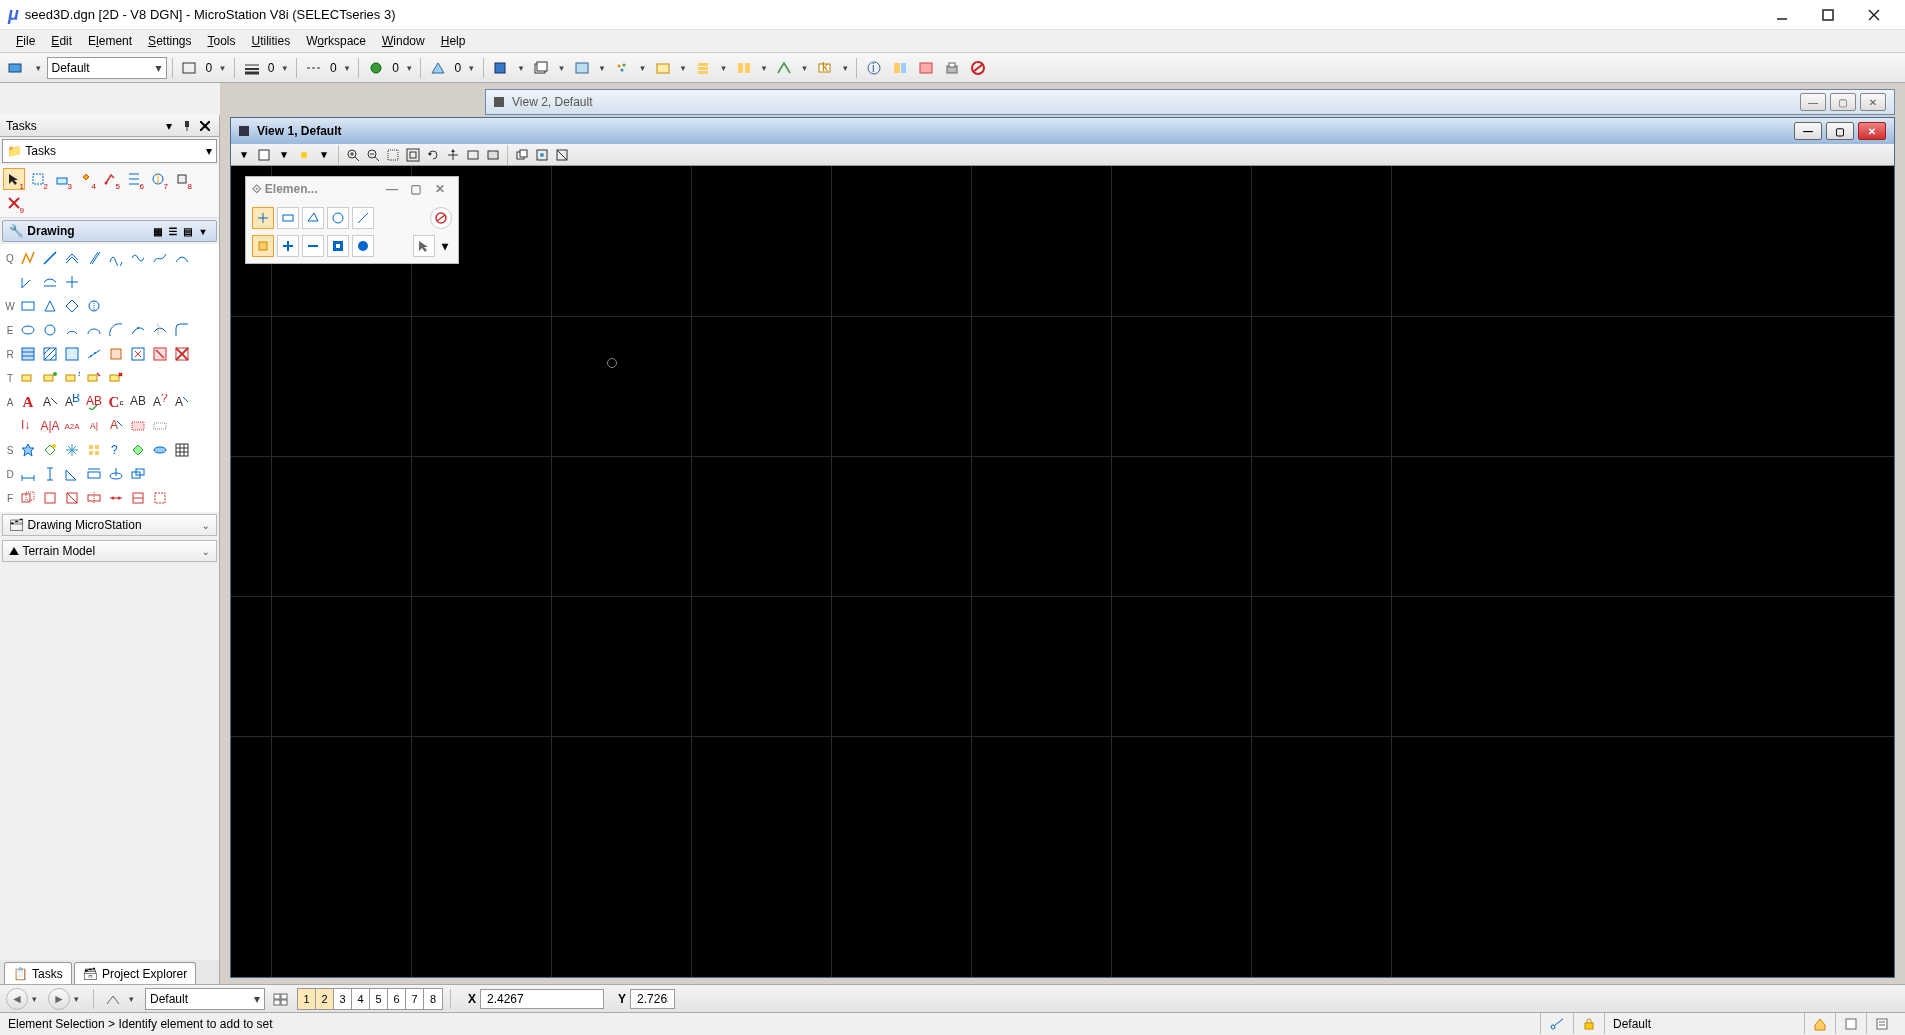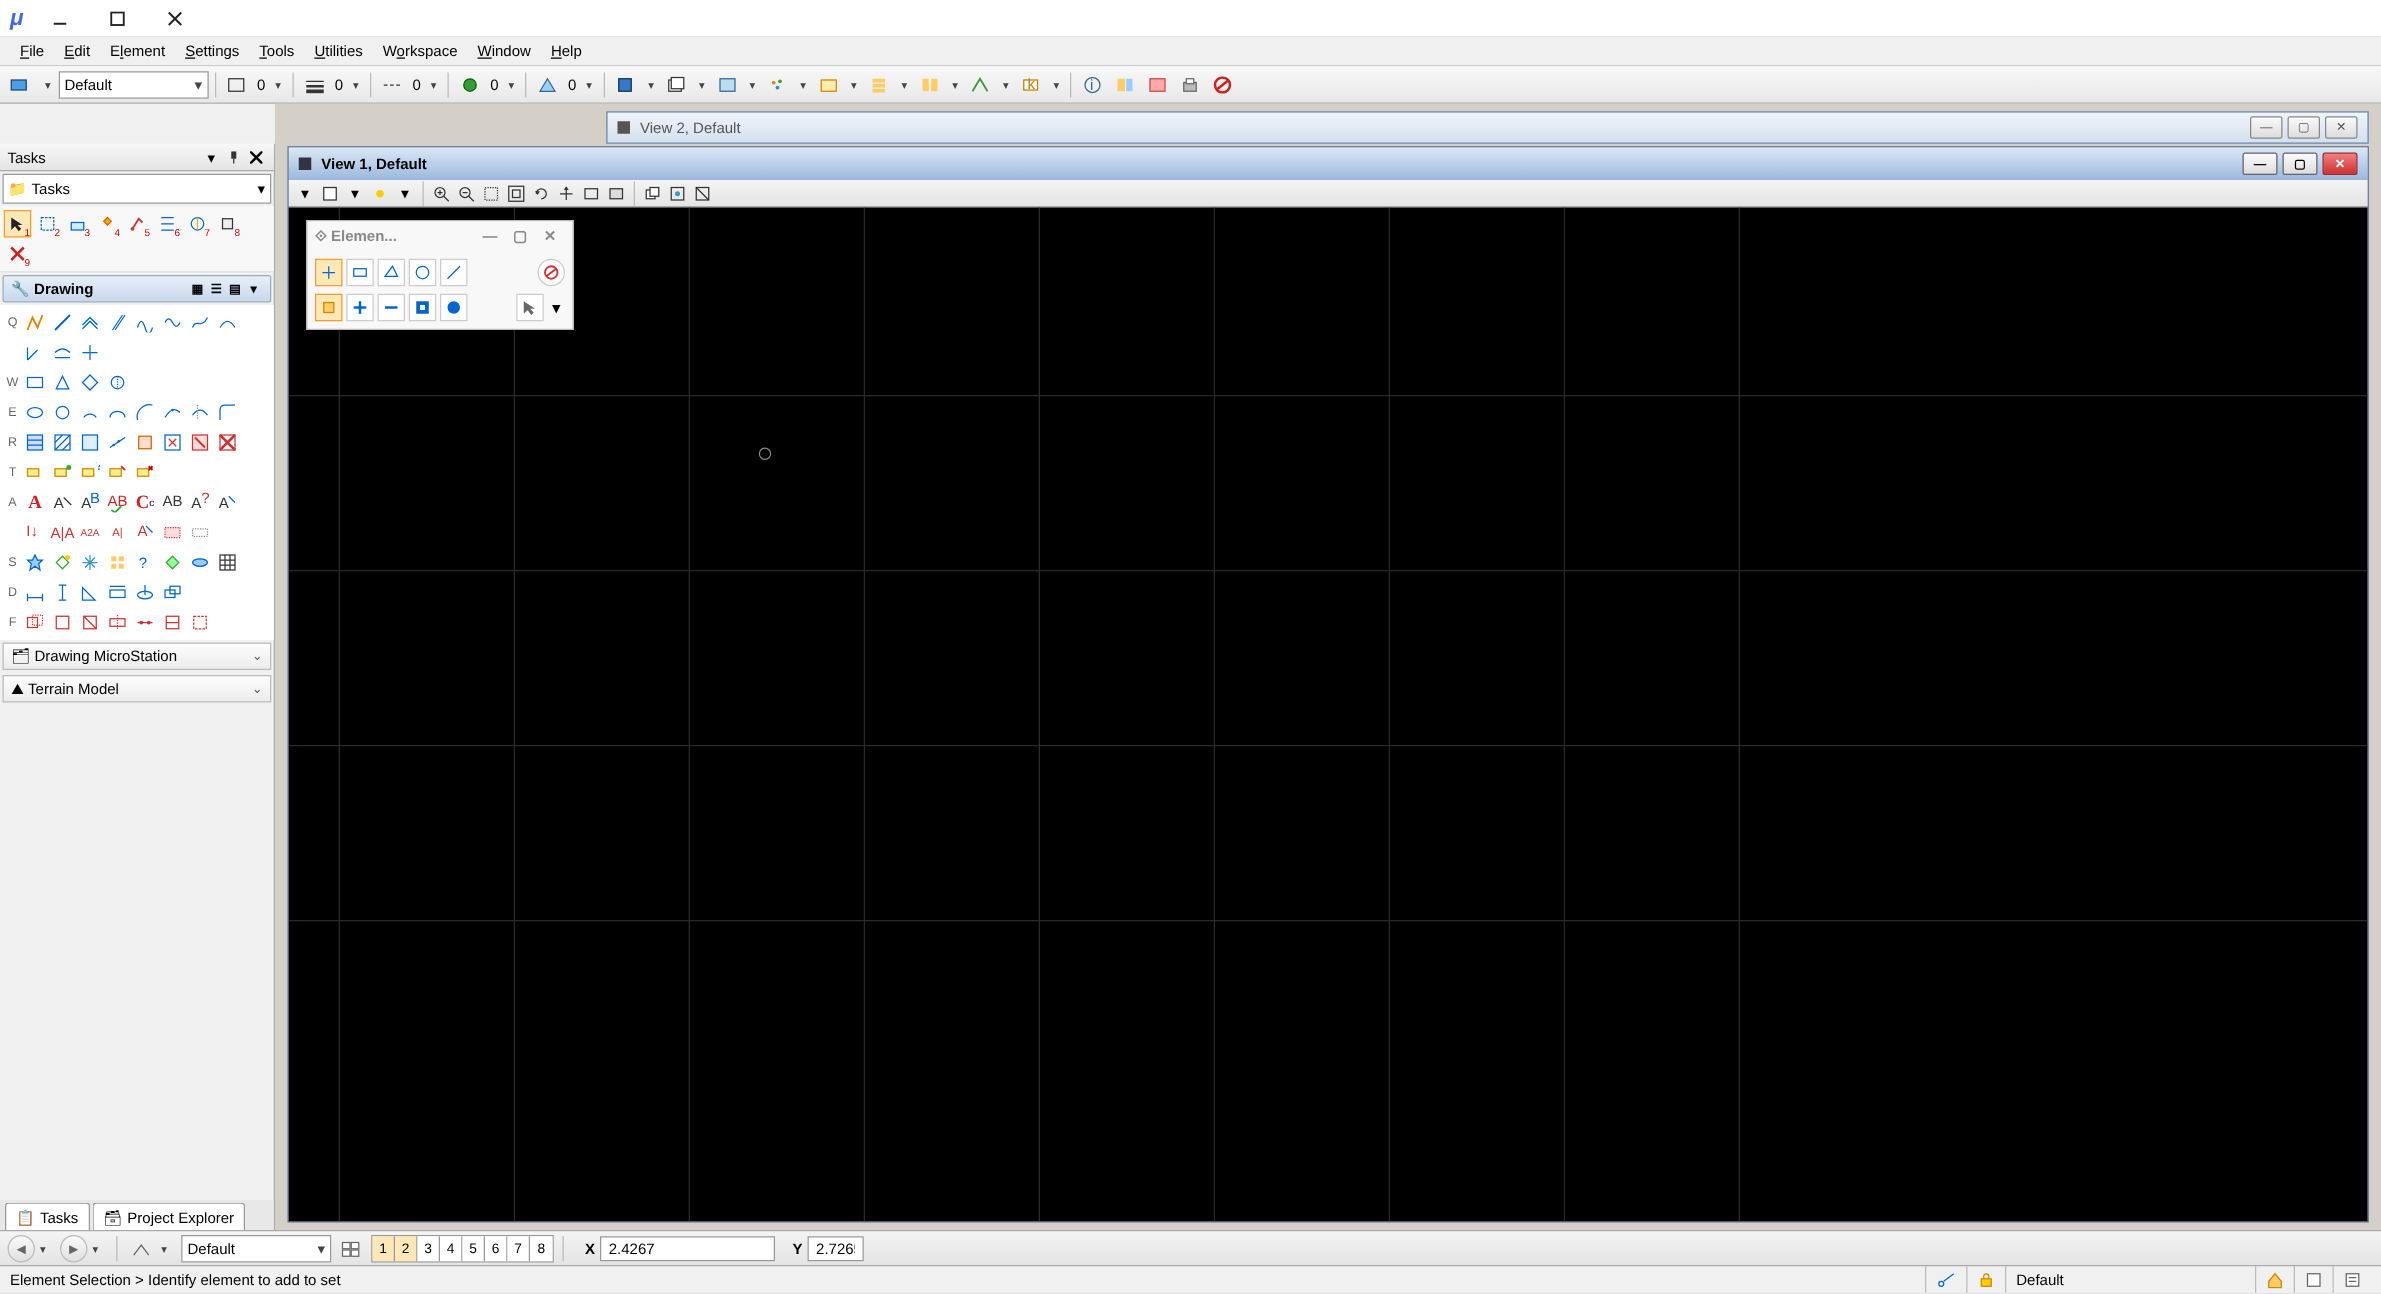--- a/index.html
+++ b/index.html
@@ -91,35 +91,36 @@
 .elem-spacer { flex: 1; }
 
 
 .bottombar1 { height: 28px; background: linear-gradient(#f4f4f4, #e4e4e4); border-top: 1px solid #aaa; display: flex; align-items: center; padding: 0 6px; gap: 4px; }
 .bottombar1 .navbtn { width: 22px; height: 22px; border: 1px solid #bbb; border-radius: 50%; background: linear-gradient(#fafafa,#e0e0e0); display: flex; align-items: center; justify-content: center; color: #666; }
 .bottombar1 .vnumrow { display: flex; border: 1px solid #999; }
 .bottombar1 .vnum { width: 18px; height: 20px; display: flex; align-items: center; justify-content: center; background: #fff; border-right: 1px solid #999; font-size: 11px; }
 .bottombar1 .vnum:last-child { border-right: none; }
 .bottombar1 .vnum.active { background: #ffe8b8; }
 .bottombar1 .coord-label { font-weight: bold; margin-left: 10px; }
-.bottombar1 .coord-input { width: 140px; height: 20px; border: 1px solid #999; background: #fff; padding: 0 6px; }
+.bottombar1 .coord-input { width: 124px; height: 20px; border: 1px solid #999; background: #fff; padding: 0 6px; }
 
 .statusbar { height: 22px; background: #f0f0f0; border-top: 1px solid #aaa; display: flex; align-items: center; padding: 0 8px; }
 .statusbar .msg { flex: 0 0 400px; }
 .statusbar .filler { flex: 1; }
 .statusbar .sbox { border-left: 1px solid #bbb; padding: 0 8px; height: 100%; display: flex; align-items: center; gap: 4px; }
 
 
 svg { display: block; }
 </style>
 </head>
 <body>
 
 <div class="titlebar">
   <span class="logo">μ</span>
+  <span class="title">seed3D.dgn [2D - V8 DGN] - MicroStation V8i (SELECTseries 3)</span>
   <div class="winbtns">
     <div class="winbtn">
         <svg width="12" height="12">
           <line x1="1" y1="10" x2="11" y2="10" stroke="#222" stroke-width="1.5"></line>
         </svg>
       </div>
     <div class="winbtn">
         <svg width="12" height="12">
           <rect x="1" y="1" width="10" height="10" fill="none" stroke="#222" stroke-width="1.5"></rect>
         </svg>

